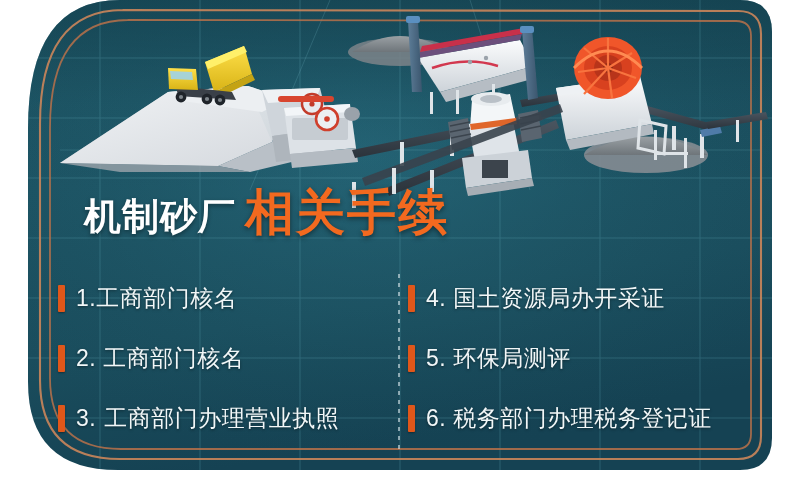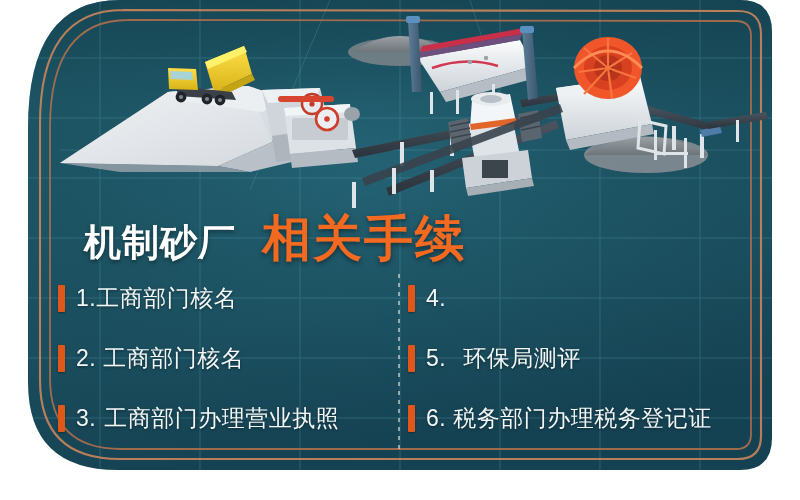--- a/index.html
+++ b/index.html
@@ -20,22 +20,22 @@
   }
   .panel-shape{
     position:absolute;inset:0;
   }
 
   
   .scene{position:absolute;left:0;top:0;width:800px;height:215px;}
 
   
   .title-row{
-    position:absolute;left:84px;top:214px;
-    display:flex;align-items:baseline;gap:26px;
+    position:absolute;left:84px;top:188px;
+    display:flex;align-items:baseline;gap:9px;
     z-index:6;
   }
   .title-main{
     font-size:37px;font-weight:bold;color:#ffffff;
     letter-spacing:1px;line-height:1;
     text-shadow:0 2px 4px rgba(0,0,0,.40);
   }
   .title-accent{
     font-size:49px;font-weight:bold;color:#f2691f;
     letter-spacing:2px;line-height:1;
@@ -356,26 +356,27 @@
         <span class="item-text">3.</span>
         <span class="item-text" style="margin-left:8px;">工商部门办理营业执照</span>
       </div>
     </div>
 
     <div class="col col-right">
 
       <div class="item">
         <span class="bar"></span>
         <span class="item-text">4.</span>
+        <span class="item-text" style="margin-left:7px;">国土资源局办开采证</span>
       </div>
 
       <div class="item">
         <span class="bar"></span>
         <span class="item-text">5.</span>
-        <span class="item-text" style="margin-left:17px;">环保局测评</span>
+        <span class="item-text" style="margin-left:7px;">环保局测评</span>
       </div>
 
       <div class="item">
         <span class="bar"></span>
         <span class="item-text">6.</span>
         <span class="item-text" style="margin-left:7px;">税务部门办理税务登记证</span>
       </div>
     </div>
   </div>
 

